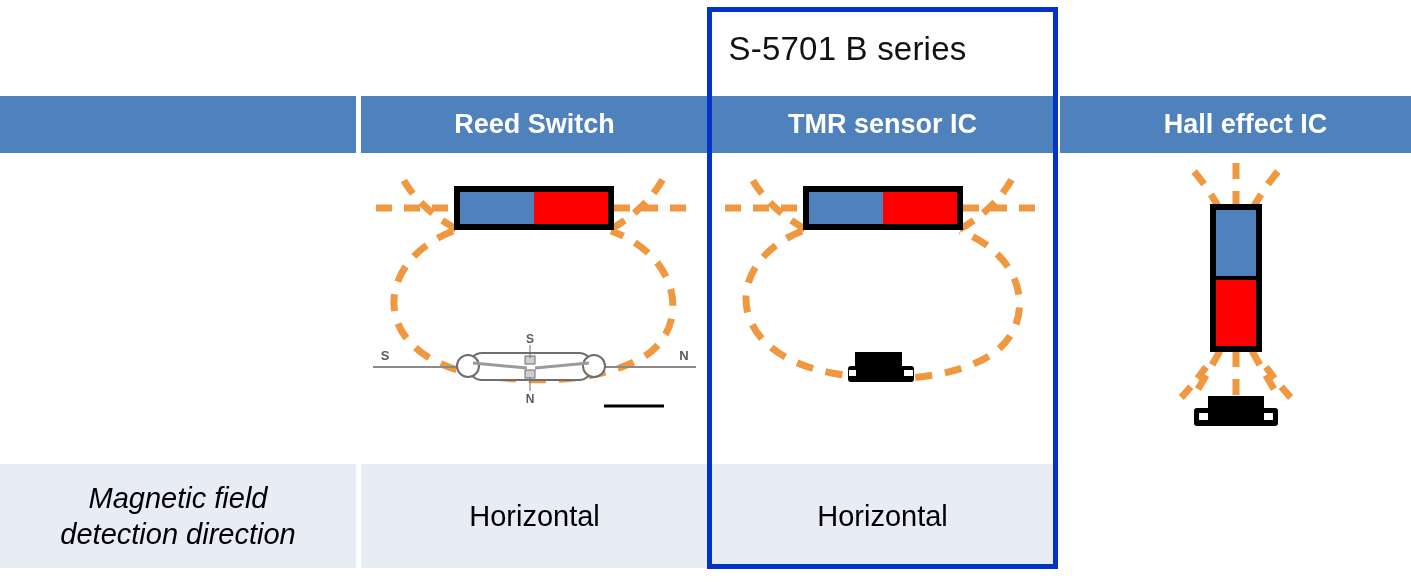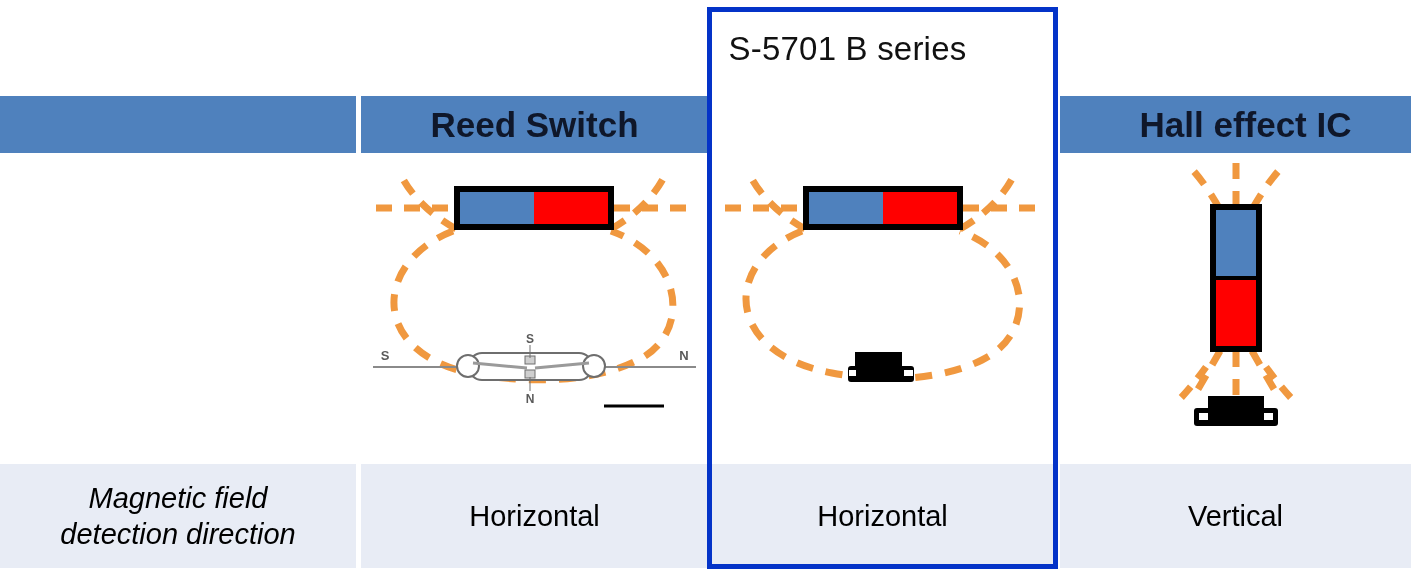--- a/index.html
+++ b/index.html
@@ -52,22 +52,22 @@
     top: 96px;
     width: 1411px;
     height: 57px;
     z-index: 2;
   }
   .hcell {
     position: absolute;
     top: 0;
     height: 57px;
     background: #4F81BD;
-    color: #0f172a;
-    font-size: 35px;
+    color: #ffffff;
+    font-size: 27px;
     font-weight: bold;
     display: flex;
     align-items: center;
     justify-content: center;
     box-sizing: border-box;
     text-align: right;
   }
   .hcell.c0 { left: 0px;    width: 356px; }
   .hcell.c1 { left: 361px;  width: 347px; }
   .hcell.c2 { left: 712px;  width: 341px; }
@@ -223,29 +223,29 @@
           <rect x="139" y="260" width="9" height="7" fill="#FFFFFF"></rect>
           <rect x="204" y="260" width="9" height="7" fill="#FFFFFF"></rect>
         </g>
       </svg>
     </div>
   </div>
 
   <div class="header-row">
     <div class="hcell c0"></div>
     <div class="hcell c1">Reed Switch</div>
+    <div class="hcell c2">TMR sensor IC</div>
     <div class="hcell c3">Hall effect IC</div>
   </div>
 
   <div class="bottom-row">
     <div class="bcell c0">
       <span class="two-line">Magnetic field
 detection direction</span>
     </div>
     <div class="bcell c1">Horizontal</div>
     <div class="bcell c2">Horizontal</div>
-    <div class="bcell c3">Vertical</div>
   </div>
 
   <div class="callout-title">S-5701 B series</div>
   <div class="highlight-box"></div>
 
 </div>
 
 </body></html>

